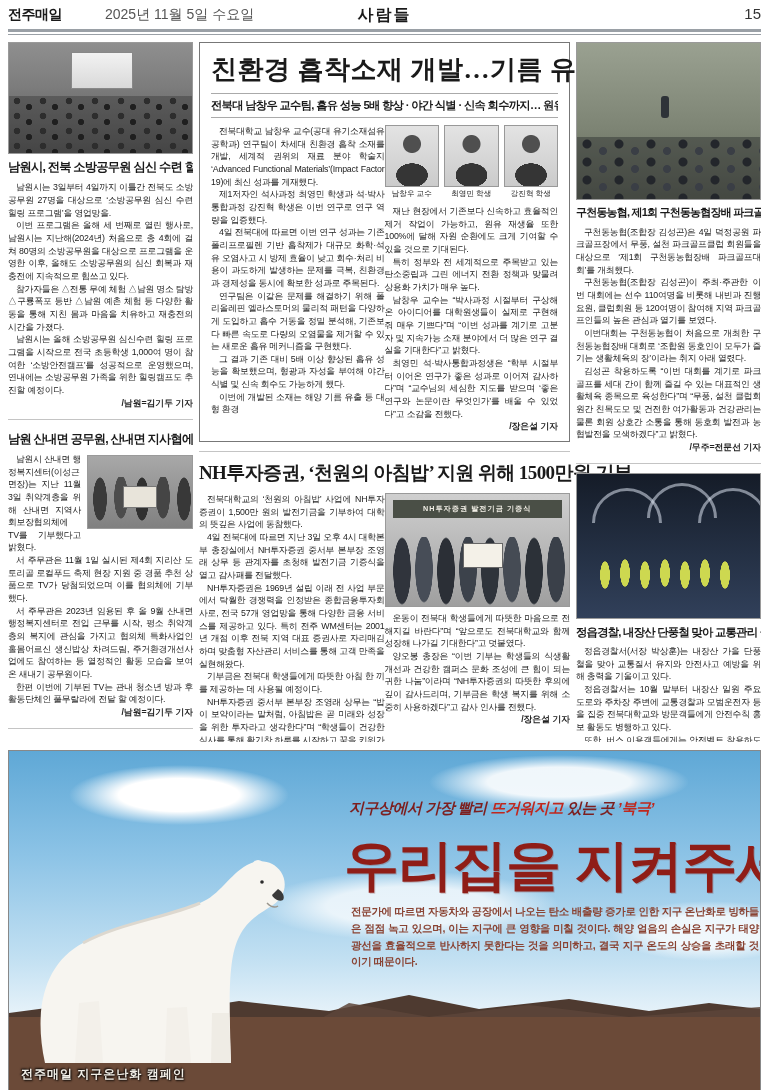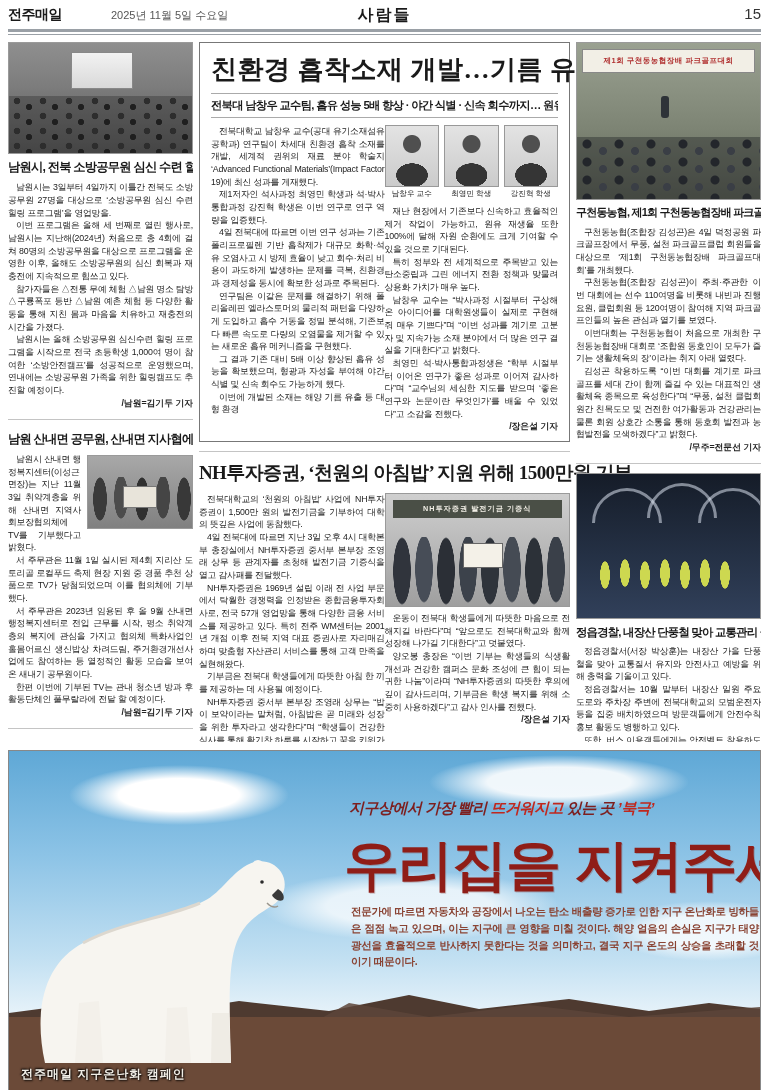--- a/index.html
+++ b/index.html
@@ -3,21 +3,21 @@
 <meta charset="utf-8">
 <style>
   * { margin:0; padding:0; box-sizing:border-box; }
   html,body { background:#e9e9e9; }
   body { width:769px; font-family:"Liberation Sans", sans-serif; color:#1a1a1a; }
   .page { width:769px; height:1090px; background:#fff; padding:5px 8px 8px; position:relative; overflow:hidden; }
 
   
   .hdr { position:relative; height:22px; display:flex; align-items:baseline;gap:39px; }
   .hdr-paper { font-weight:bold; font-size:14px; letter-spacing:-0.5px; }
-  .hdr-date { font-size:11px; color:#555; margin-left:10px; }
+  .hdr-date { font-size:14px; color:#555; margin-left:4px; }
   .hdr-section { position:absolute; left:0; right:0; text-align:center; font-size:16px; font-weight:bold; letter-spacing:2px; }
   .hdr-page { margin-left:auto; font-size:15px; color:#333; }
   .rule-double { border-top:3px solid #9aa0a6; border-bottom:1px solid #9aa0a6; height:6px; margin:2px 0 7px; }
 
   
   .main { display:grid; grid-template-columns:185px 371px 185px; column-gap:6px; height:700px; overflow:hidden; }
   .col { min-width:0; }
 
   .story + .story { border-top:1px solid #c4c4c4; margin-top:9px; padding-top:9px; }
   .headline-sm { font-size:12.3px; font-weight:bold; letter-spacing:-0.8px; line-height:1.25; margin:3px 0 6px; white-space:nowrap; overflow:hidden; }
@@ -232,21 +232,20 @@
             <div class="byline">/장은설 기자</div>
           </div>
         </div>
       </article>
 
     </section>
 
     <section class="col">
       <article class="story">
         <div class="photo photo-golf">
-          <div class="banner">제1회 구천동농협장배 파크골프대회</div>
           <div class="speaker"></div>
           <div class="crowd"></div>
         </div>
         <h2 class="headline-sm" style="font-size:11px;">구천동농협, 제1회 구천동농협장배 파크골프대회 개최</h2>
         <div class="body-txt">
             <p class="para">구천동농협(조합장 김성곤)은 4일 덕정공원 파크골프장에서 무풍, 설천 파크골프클럽 회원들을 대상으로 ‘제1회 구천동농협장배 파크골프대회’를 개최했다.</p>
             <p class="para">구천동농협(조합장 김성곤)이 주최·주관한 이번 대회에는 선수 110여명을 비롯해 내빈과 진행요원, 클럽회원 등 120여명이 참여해 지역 파크골프인들의 높은 관심과 열기를 보였다.</p>
             <p class="para">이번대회는 구천동농협이 처음으로 개최한 구천동농협장배 대회로 ‘조합원 동호인이 모두가 즐기는 생활체육의 장’이라는 취지 아래 열렸다.</p>
             <p class="para">김성곤 착용하도록 “이번 대회를 계기로 파크골프를 세대 간이 함께 즐길 수 있는 대표적인 생활체육 종목으로 육성한다”며 “무풍, 설천 클럽회원간 친목도모 및 건전한 여가활동과 건강관리는 물론 회원 상호간 소통을 통해 동호회 발전과 농협발전을 모색하겠다”고 밝혔다.</p>
           </div>
@@ -256,21 +255,21 @@
       <article class="story">
         <div class="photo photo-police">
           <div class="arch" style="left:8%; top:10%;"></div>
           <div class="arch" style="left:38%; top:6%;"></div>
           <div class="arch" style="left:66%; top:10%;"></div>
           <div class="vests"></div>
         </div>
         <h2 class="headline-sm" style="font-size:11.4px;">정읍경찰, 내장산 단풍철 맞아 교통관리 · 안전홍보</h2>
         <div class="body-txt">
             <p class="para">정읍경찰서(서장 박상훈)는 내장산 가을 단풍철을 맞아 교통질서 유지와 안전사고 예방을 위해 총력을 기울이고 있다.</p>
-            <p class="para">정읍경찰서는 10월 말부터 내장산 일원 주요 도로와 주차장 주변에 전북대학교의 모범운전자 등을 집중 배치하였으며 방문객들에게 안전수칙 홍보 활동도 병행하고 있다.</p>
+            <p class="para">정읍경찰서는 10월 말부터 내장산 일원 주요 도로와 주차장 주변에 교통경찰과 모범운전자 등을 집중 전북대학교와 방문객들에게 안전수칙 홍보 활동도 병행하고 있다.</p>
             <p class="para">또한, 버스 이용객들에게는 안전벨트 착용하도록 강조하고, 운전자들에게는 졸음 운전 방지와 5대 반칙운전 근절, 안전 운전을 당부했다.</p>
           </div>
 
       </article>
 
     </section>
   </div>
 
   <section class="ad">
     <div class="cloud" style="left:60px; top:14px; width:220px; height:60px;"></div>

